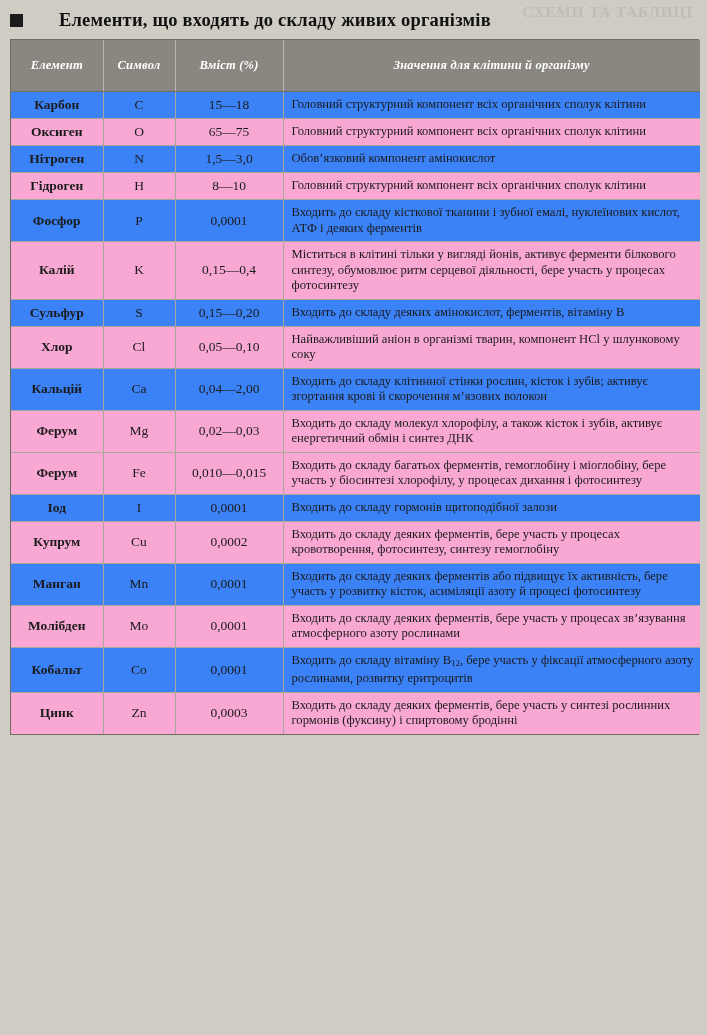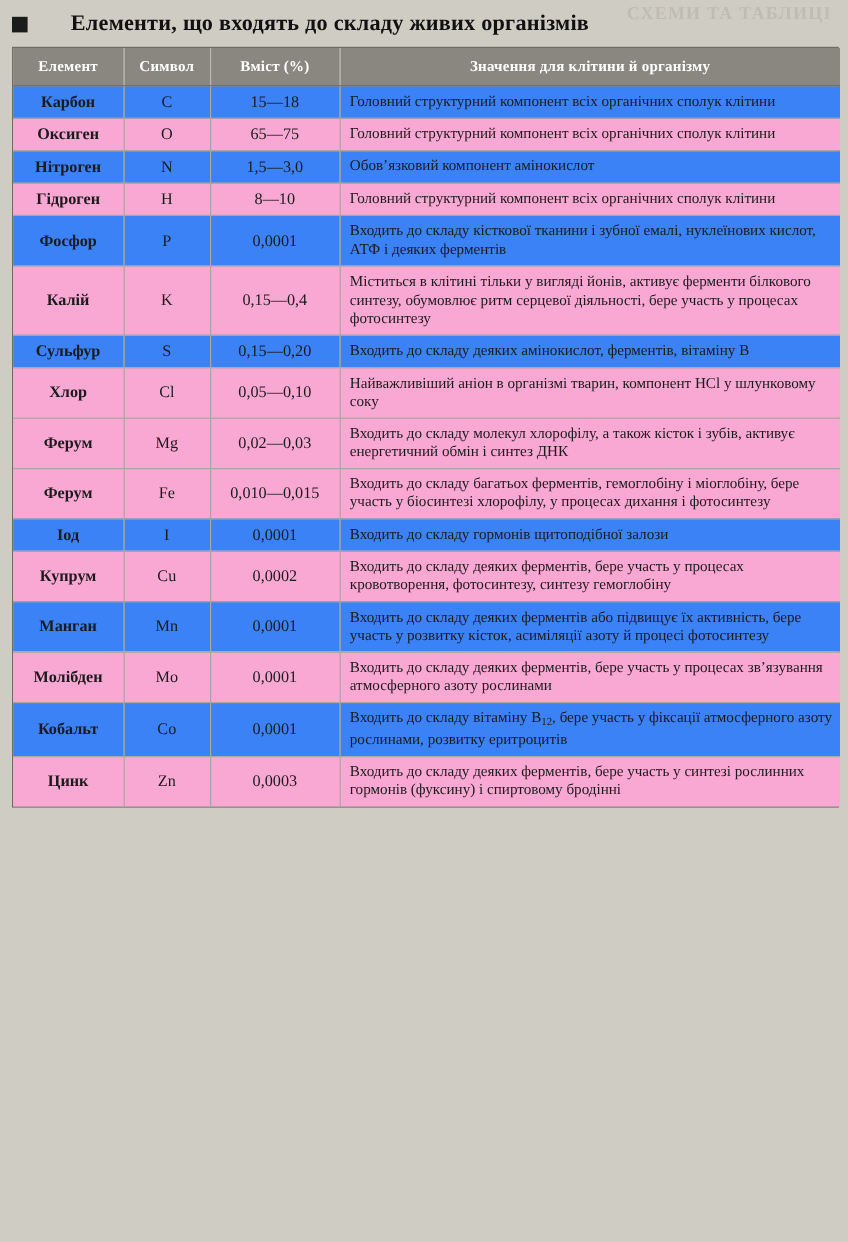--- a/index.html
+++ b/index.html
@@ -70,25 +70,26 @@
     border-collapse: collapse;
     width: 689px;
     table-layout: fixed;
   }
   thead th {
     background: #8a8780;
     color: #fff;
     font-family: "Liberation Serif", serif;
     font-weight: bold;
     font-size: 12.5px;
-    padding: 8px 4px;
+    padding: 18px 4px;
     text-align: center;
     border-right: 1px solid #b9b6ad;
     border-bottom: 1px solid #6f6c64;
     letter-spacing: .2px;
+    font-style: italic;
   }
   thead th:last-child { border-right: none; }
 
   col.c-el { width: 92px; }
   col.c-sym { width: 72px; }
   col.c-val { width: 108px; }
   col.c-desc { width: 417px; }
 
   tbody td {
     border-right: 1px solid #a9a69d;
@@ -201,20 +202,26 @@
             <td class="sym">S</td>
             <td class="val">0,15—0,20</td>
             <td class="desc">Входить до складу деяких амінокислот, ферментів, вітаміну В</td>
           </tr>
           <tr class="shade">
             <td class="el">Хлор</td>
             <td class="sym">Cl</td>
             <td class="val">0,05—0,10</td>
             <td class="desc">Найважливіший аніон в організмі тварин, компонент НСl у шлунковому соку</td>
           </tr>
+          <tr class="plain">
+            <td class="el">Кальцій</td>
+            <td class="sym">Ca</td>
+            <td class="val">0,04—2,00</td>
+            <td class="desc">Входить до складу клітинної стінки рослин, кісток і зубів; активує згортання крові й скорочення м’язових волокон</td>
+          </tr>
           <tr class="shade">
             <td class="el">Ферум</td>
             <td class="sym">Mg</td>
             <td class="val">0,02—0,03</td>
             <td class="desc">Входить до складу молекул хлорофілу, а також кісток і зубів, активує енергетичний обмін і синтез ДНК</td>
           </tr>
           <tr class="shade">
             <td class="el">Ферум</td>
             <td class="sym">Fe</td>
             <td class="val">0,010—0,015</td>

